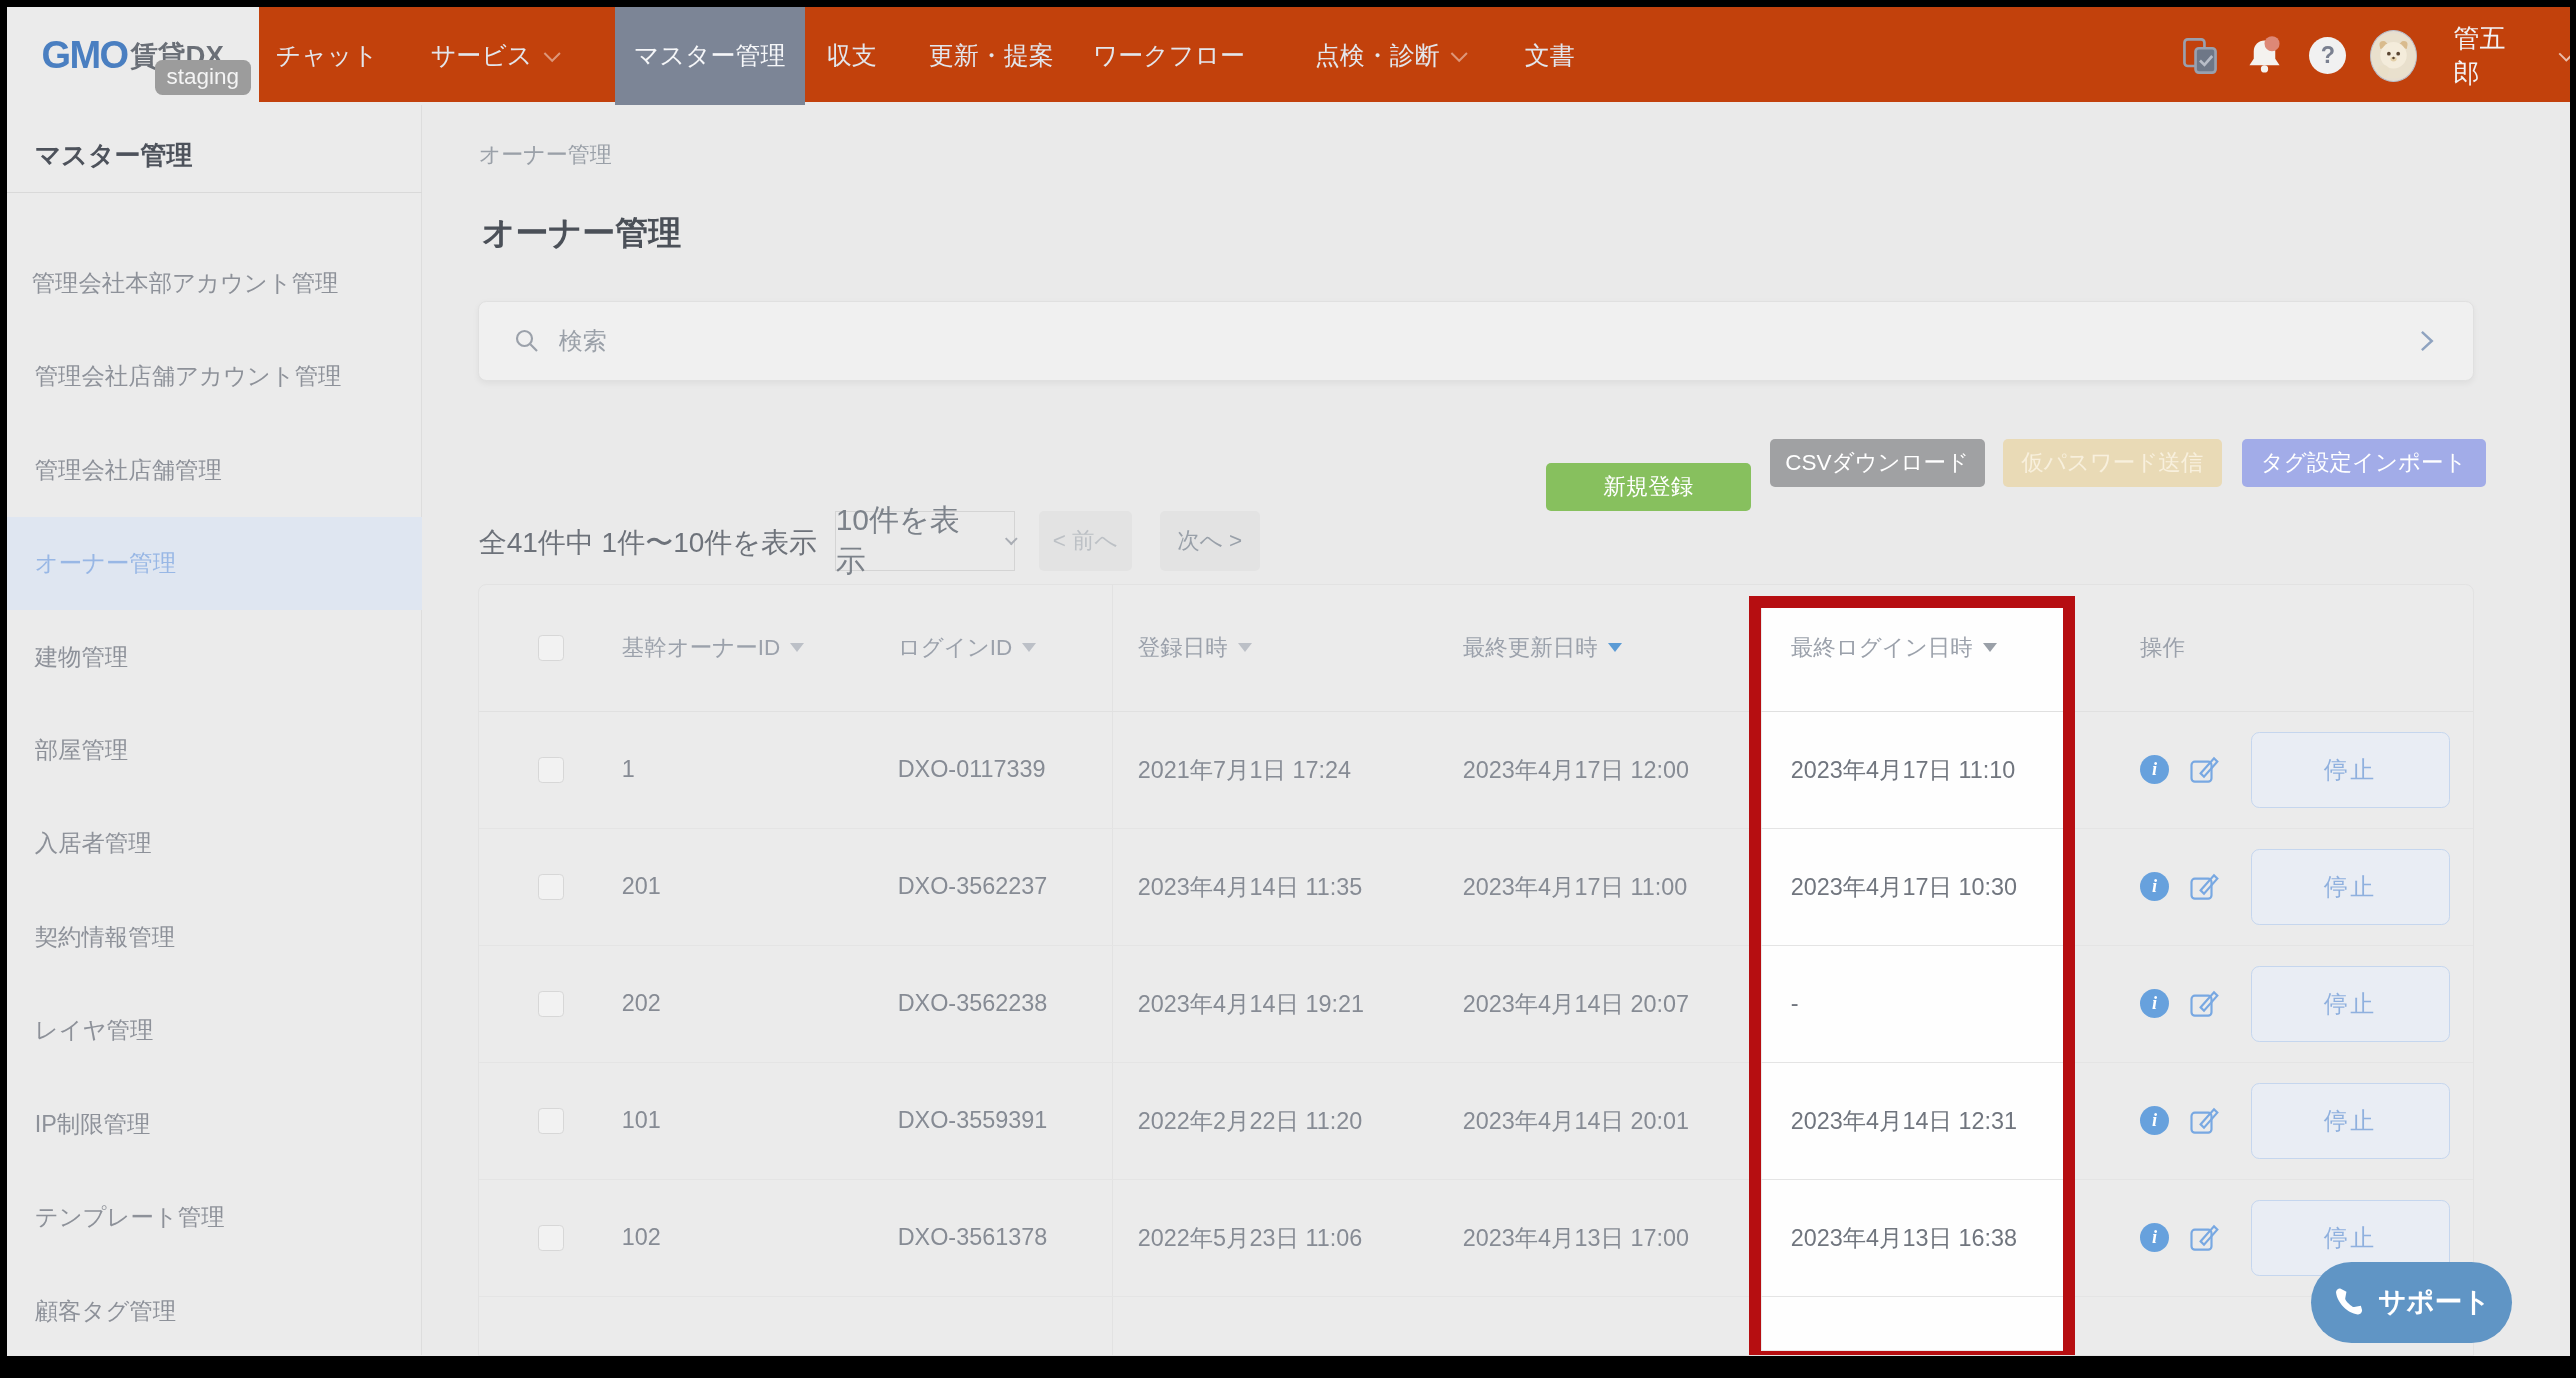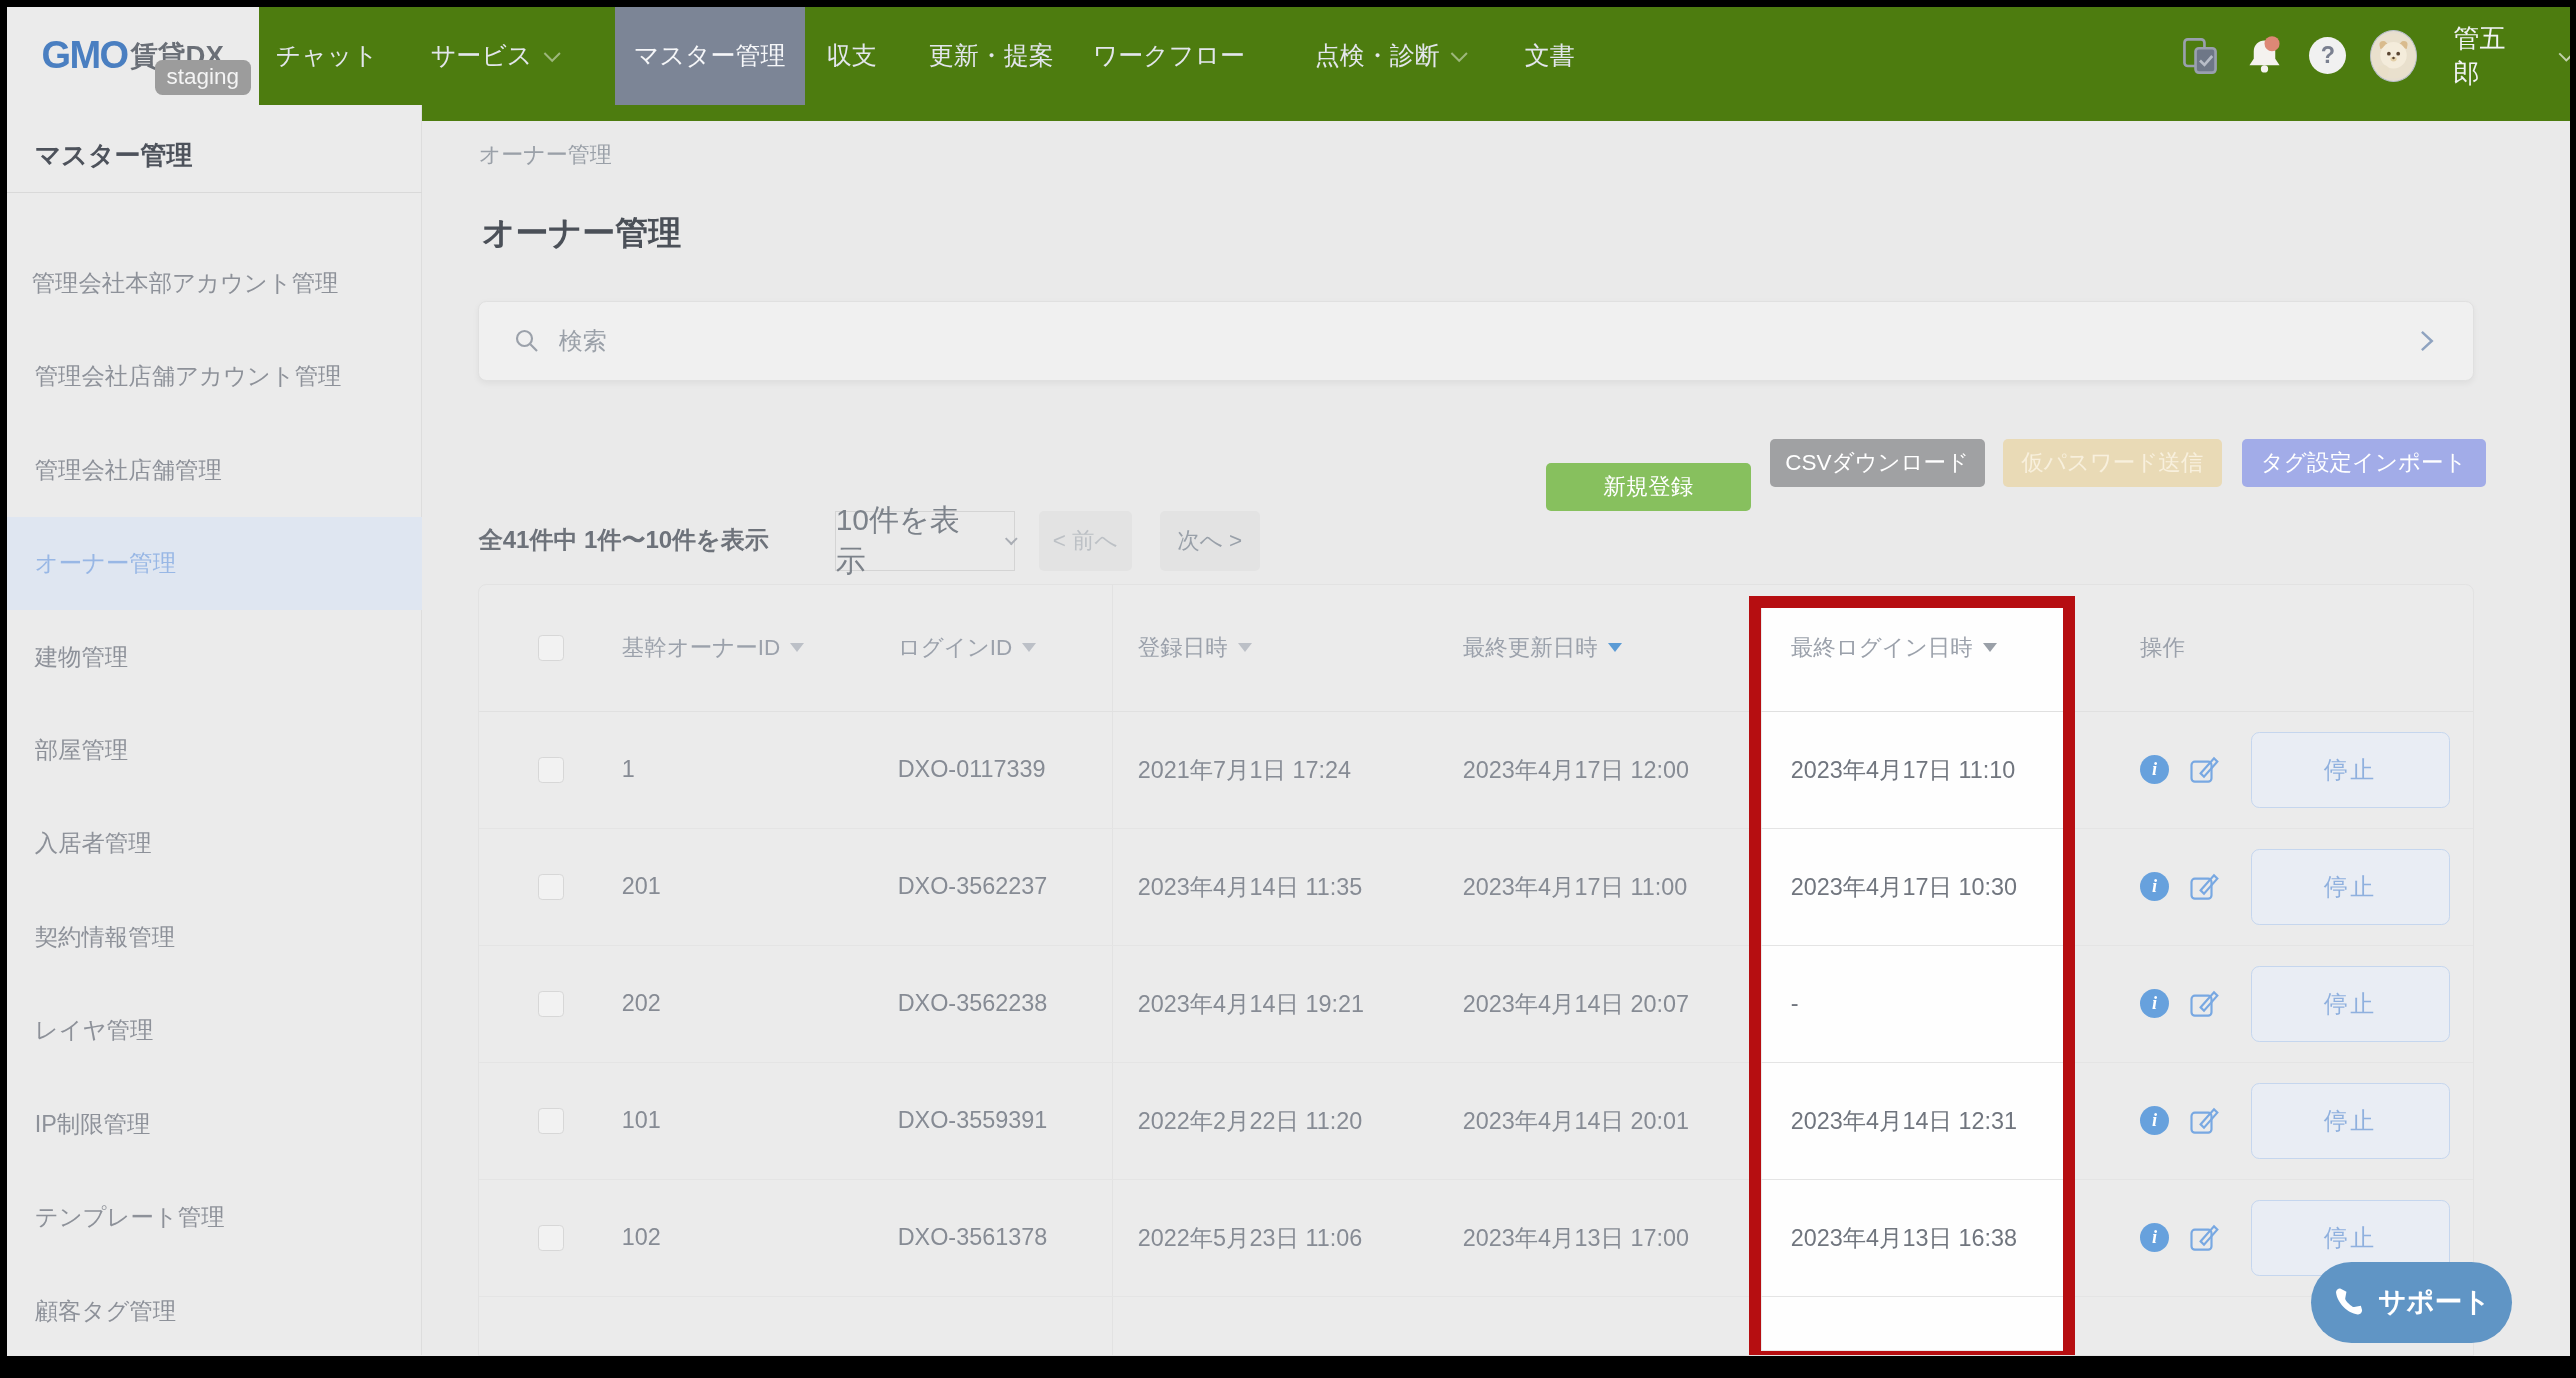--- a/index.html
+++ b/index.html
@@ -1,21 +1,21 @@
 <!DOCTYPE html>
 <html style="font-size:13.3px"><head>
 <meta charset="utf-8">
 <style>
   html,body{margin:0;padding:0;background:#000;}
   *{box-sizing:border-box;font-family:"Liberation Sans","DejaVu Sans",sans-serif;}
   #canvas{position:relative;width:2576px;height:1379px;background:#000;overflow:hidden;}
   #page{position:absolute;left:6.7px;top:6.7px;width:2563px;height:1349px;background:#eaeaea;overflow:hidden;}
 
   
-  #topnav{position:absolute;left:0;top:0;width:2563px;height:114px;background:#4d7c0f;}
+  #topnav{position:absolute;left:0;top:0;width:2563px;height:95px;background:#c2410c;}
   #logo-box{position:absolute;left:0;top:0;width:252px;height:98px;background:#ebebeb;display:flex;align-items:center;justify-content:center;}
   .logo-gmo{color:#4a7fc1;font-size:38px;font-weight:800;letter-spacing:-1.7px;}
   .logo-product{color:#6a6f77;font-size:27.5px;font-weight:700;margin-left:3.3px;}
   #staging-badge{position:absolute;left:148px;top:53px;min-width:93px;height:35px;background:#9c9c9c;border-radius:7.5px;color:#f4f4f4;font-size:22.5px;display:flex;align-items:center;justify-content:center;padding:0 11.7px;}
   .nav-item{position:absolute;top:0;height:98px;display:flex;align-items:center;color:#e3e6ec;font-size:25px;cursor:pointer;white-space:nowrap;}
   .nav-item.selected{background:#7c8596;color:#f6f7f9;justify-content:center;}
   .chev-dn{display:inline-block;width:11.7px;height:11.7px;border-right:2.5px solid rgba(255,255,255,.45);border-bottom:2.5px solid rgba(255,255,255,.45);transform:rotate(45deg) translateY(-3.3px);margin-left:11.7px;}
   .nav-right{position:absolute;top:0;height:98px;display:flex;align-items:center;}
   .util-icon{display:flex;align-items:center;justify-content:center;cursor:pointer;}
   #help-circle{width:37px;height:37px;border-radius:50%;background:#f1f1f1;color:#7a8090;font-size:23.4px;font-weight:700;display:flex;align-items:center;justify-content:center;}
@@ -39,21 +39,21 @@
   #search-input::placeholder{color:#9aa0a8;}
 
   
   .act-btn{position:absolute;top:432px;height:48px;border:none;border-radius:5px;font-size:22.5px;color:#fff;display:flex;align-items:center;justify-content:center;cursor:pointer;white-space:nowrap;}
   #btn-register{left:1539px;width:205px;background:#87c05e;margin-top:24px;}
   #btn-csv{left:1763px;width:215px;background:#a0a1a3;}
   #btn-temp-pass{left:1996px;width:219px;background:#e9dab6;color:#f8f0dd;}
   #btn-tag-import{left:2235px;width:244px;background:#a2ace8;}
 
   
-  #page-summary{position:absolute;left:472px;top:517px;font-size:24px;color:#6d727a;font-weight:bold;}
+  #page-summary{position:absolute;left:472px;top:517px;font-size:28px;color:#6d727a;}
   #per-page{position:absolute;left:828px;top:504px;width:180px;height:60px;background:#eaeaea;border:0.8px solid #d4d4d4;border-radius:0;display:flex;align-items:center;justify-content:center;gap:24px;font-size:30px;color:#7c828a;cursor:pointer;}
   .pg-btn{position:absolute;top:504px;height:60px;background:#e3e3e3;border-radius:5px;display:flex;align-items:center;justify-content:center;font-size:22.5px;cursor:pointer;}
   #btn-prev{left:1032px;width:93px;color:#bcc0c5;}
   #btn-next{left:1153px;width:100px;color:#99a0a9;}
   .chev-dn-sm{display:inline-block;width:9.2px;height:9.2px;border-right:2.1px solid #a9adb4;border-bottom:2.1px solid #a9adb4;transform:rotate(45deg) translateY(-2.5px);}
 
   
   #card{position:absolute;left:471px;top:577px;width:1996px;height:772px;background:#ebebeb;border:0.8px solid #e2e2e2;border-radius:8.3px 8.3px 0 0;overflow:hidden;}
   #col-backdrop{position:absolute;left:1283px;top:23.4px;width:301px;height:742px;background:#fefefe;z-index:1;}
   #col-sep{position:absolute;left:633px;top:0;width:0.8px;height:772px;background:#e2e2e2;z-index:2;}

